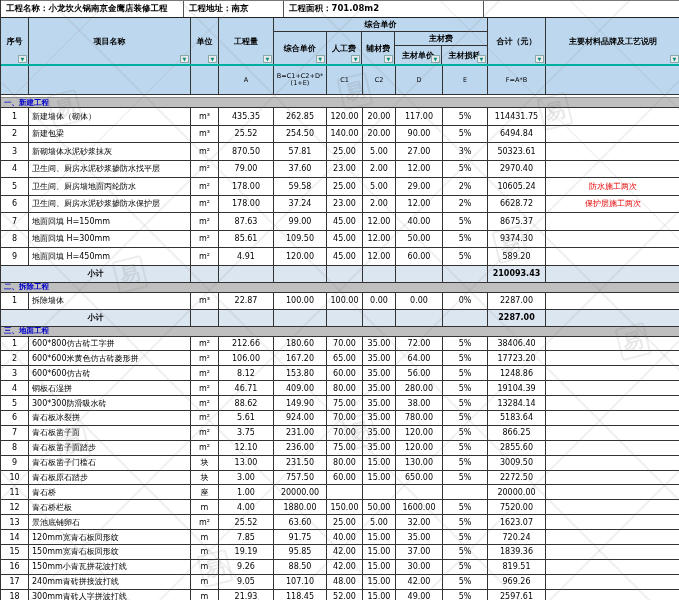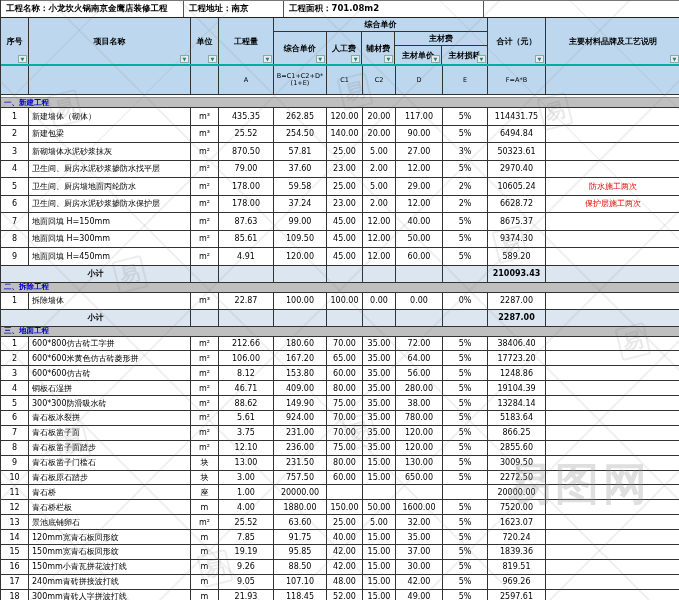--- a/index.html
+++ b/index.html
@@ -555,14 +555,13 @@
 <div class="wm">
   <span class="wm-logo" style="left:50px;top:92px;">易</span>
   <span class="wm-logo" style="left:340px;top:75px;">易</span>
   <span class="wm-logo" style="left:540px;top:95px;">易</span>
   <span class="wm-logo" style="left:115px;top:258px;">易</span>
   <span class="wm-logo" style="left:495px;top:228px;">易</span>
   <span class="wm-logo" style="left:58px;top:428px;">易</span>
   <span class="wm-logo" style="left:345px;top:415px;">易</span>
   <span class="wm-logo" style="left:618px;top:325px;">易</span>
   <span class="wm-logo" style="left:200px;top:552px;">易</span>
-  <span class="wm-site">易图网</span>
 </div>
 
 </body></html>

